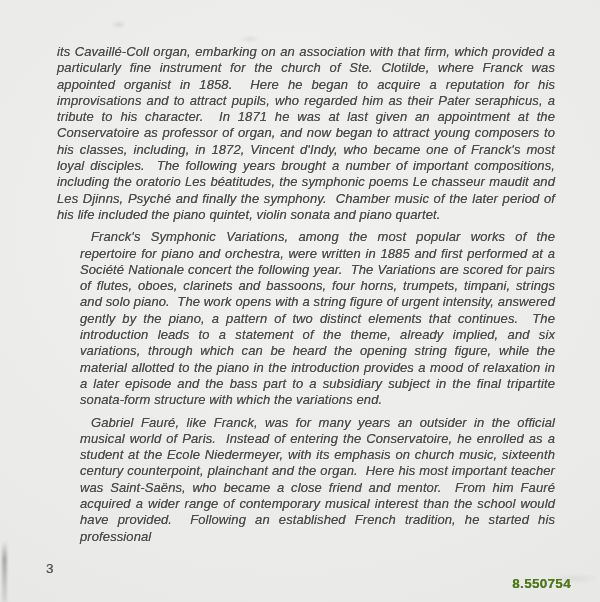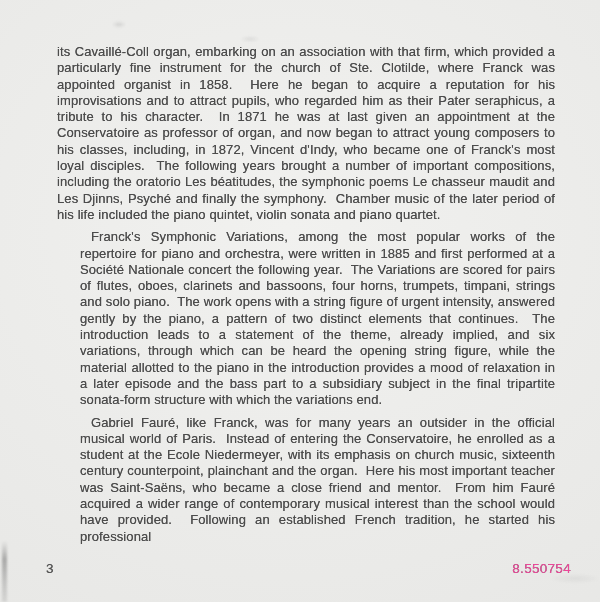--- a/index.html
+++ b/index.html
@@ -33,44 +33,45 @@
     line-height: 16.3px;
     letter-spacing: 0.1px;
     text-shadow: 0 0 0.5px rgba(76, 76, 76, 0.85);
   }
 
   .text-block p {
     margin: 0 0 6px 0;
     text-align: justify;
     white-space: pre-wrap;
     hyphens: none;
+    font-style: italic;
   }
 
   .text-block p.indent {
     text-indent: 11px;
     margin-left: 23px;
   }
 
   .page-number {
     position: absolute;
     left: 46px;
     top: 561px;
     font-size: 13.5px;
     color: #535353;
     text-shadow: 0 0 0.5px rgba(80, 80, 80, 0.8);
   }
 
   .catalog-number {
     position: absolute;
     right: 29px;
-    top: 561px;
+    top: 576px;
     font-size: 13.5px;
-    font-weight: normal;
+    font-weight: bold;
     letter-spacing: 0.3px;
-    color: #ec4899;
+    color: #4d7c0f;
     text-shadow: 0 0 0.5px rgba(70, 70, 70, 0.8);
   }
 
   
   .artifact {
     position: absolute;
     pointer-events: none;
   }
   .streak-left {
     left: 2px;

